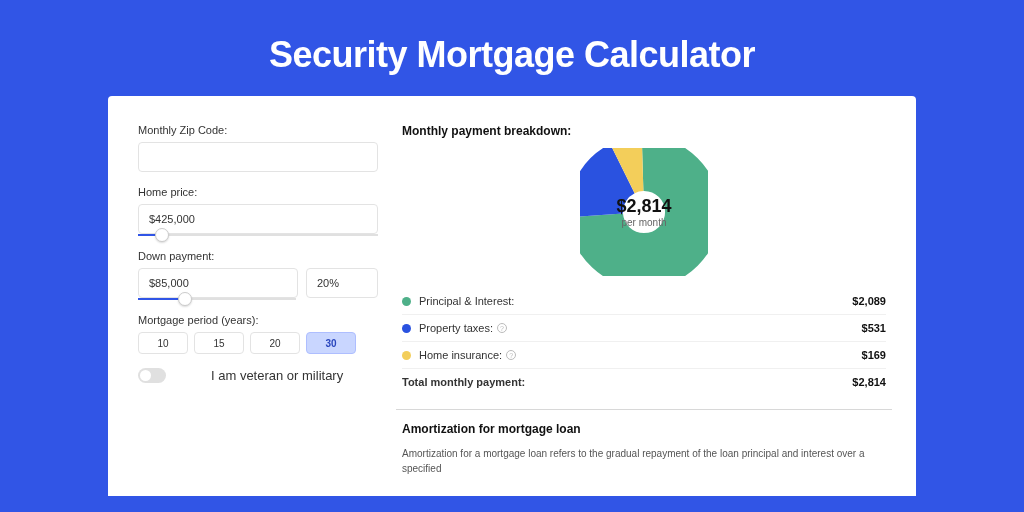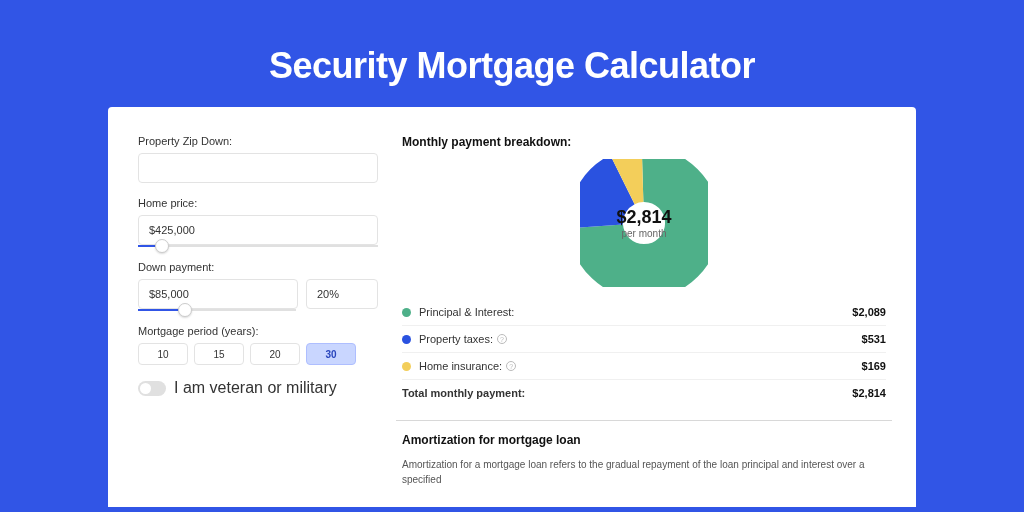--- a/index.html
+++ b/index.html
@@ -4,21 +4,21 @@
 <style>
   * { box-sizing: border-box; margin: 0; padding: 0; }
   html, body { width: 1024px; height: 512px; overflow: hidden; }
   body {
     font-family: -apple-system, BlinkMacSystemFont, "Segoe UI", Arial, sans-serif;
     background: #3155e6;
   }
   .outer {
     width: 100%;
     height: 100%;
-    padding: 17px 108px;
+    padding: 6px 108px;
   }
   .title {
     color: #fff;
     font-size: 36px;
     font-weight: 700;
     text-align: center;
     padding: 28px 0 20px 0;
     letter-spacing: -0.5px;
   }
   .card {
@@ -110,21 +110,21 @@
     position: relative;
   }
   .toggle::after {
     content: '';
     position: absolute;
     left: 2px; top: 2px;
     width: 11px; height: 11px;
     background: #fff;
     border-radius: 50%;
   }
-  .toggle-label { font-size: 16px; color: #333; }
+  .toggle-label { font-size: 13px; color: #333; margin-left: 37px; }
 
   .section-head {
     font-size: 12px;
     font-weight: 700;
     color: #111;
     margin-bottom: 6px;
   }
 
   .donut-wrap {
     display: flex;
@@ -204,21 +204,21 @@
 <body>
 
 <div class="outer">
   <h1 class="title">Security Mortgage Calculator</h1>
 
   <div class="card">
 
     <div class="left">
 
       <div class="field-group">
-        <label class="field-label">Property Zip Down:</label>
+        <label class="field-label">Monthly Zip Code:</label>
         <input class="text-input" type="text" value="" style="">
       </div>
 
       <div class="field-group">
         <label class="field-label">Home price:</label>
         <input class="text-input" type="text" value="$425,000" style="">
         <div class="slider-track">
           <div class="slider-fill" style="width:10%"></div>
           <div class="slider-thumb" style="left:10%"></div>
         </div>

